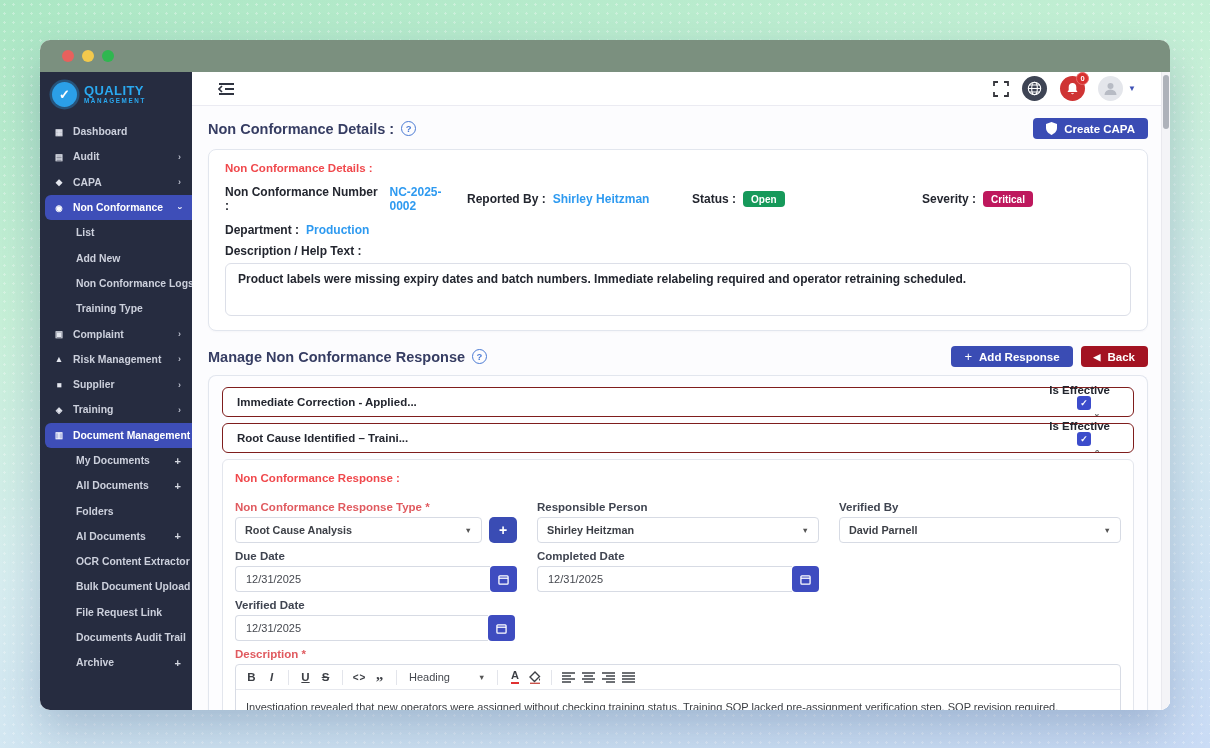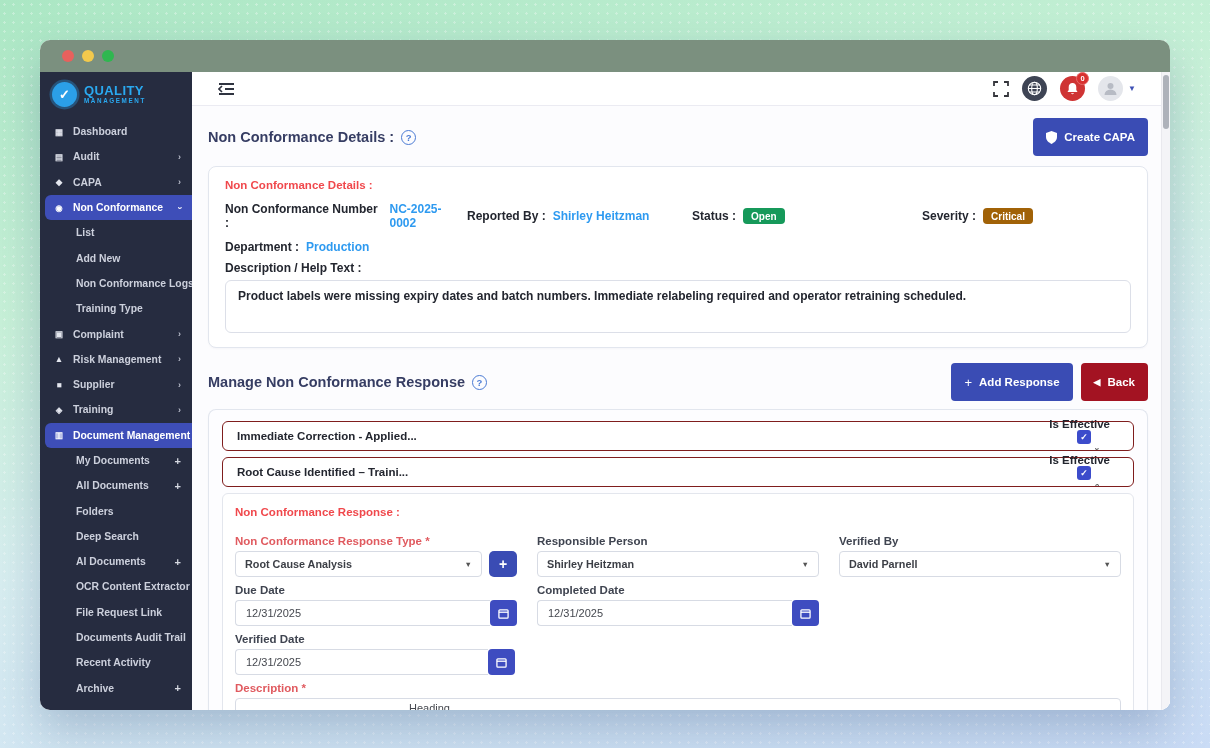--- a/index.html
+++ b/index.html
@@ -58,35 +58,35 @@
   .avatar{ background:#e4e6eb; }
   .avatar-wrap{ display:flex; align-items:center; gap:5px; cursor:pointer;}
   .avatar-caret{ font-size:8px; color:#3f51b5; }
 
   .content{ flex:1; background:#fcfcfe; padding:8px 22px 0 16px; overflow:hidden; position:relative;}
 
   .h-row{ display:flex; align-items:center; justify-content:space-between; margin:4px 0 10px;}
   .h-title{ font-size:14.5px; font-weight:700; color:#363d63; display:flex; gap:7px; align-items:center;}
   .q-icon{ width:15px; height:15px; border:1.6px solid #4b7bd4; border-radius:50%; color:#4b7bd4;
     font-size:9.5px; font-weight:700; display:grid; place-items:center; }
-  .btn{ border:none; border-radius:4px; color:#fff; font-weight:700; font-size:11.5px; height:38px;
+  .btn{ border:none; border-radius:4px; color:#fff; font-weight:700; font-size:11.5px; height:21px;
     display:inline-flex; align-items:center; gap:7px; padding:0 13px; cursor:pointer;}
   .btn-indigo{ background:#3a4cb4; }
   .btn-red{ background:#a31322; }
   .btn-group{ display:flex; gap:8px; }
 
   .card{ border:1px solid #e2e6ee; border-radius:8px; background:#fff; box-shadow:0 1px 2px rgba(20,30,60,.03);}
   .details-card{ padding:12px 16px 14px; margin-bottom:15px; }
   .red-title{ color:#f0484c; font-size:11.5px; font-weight:700; margin-bottom:11px; }
   .detail-row{ display:flex; margin-bottom:10px; font-size:12px; font-weight:700; color:#23262f; align-items:center;}
   .dcol{ display:flex; align-items:center; gap:7px; }
   .dcol.c1{ width:242px;} .dcol.c2{ width:225px;} .dcol.c3{ width:230px;}
   .blue-val{ color:#2e9af0; }
   .pill{ font-size:10px; font-weight:700; color:#fff; border-radius:4px; padding:2.5px 8px; }
-  .pill-open{ background:#16995a; } .pill-critical{ background:#a16207; }
+  .pill-open{ background:#16995a; } .pill-critical{ background:#be185d; }
   .desc-box{ border:1px solid #dcdfe8; border-radius:6px; min-height:53px; padding:8px 12px;
     font-size:12px; font-weight:700; color:#23262f; margin-top:5px; background:#fff;}
 
   .response-card{ background:#fdfdff; padding:11px 13px; height:420px; border-radius:8px 8px 0 0; border-bottom:none;}
   .acc{ border:1px solid #7f1d1d; border-radius:6px; background:#fff; height:30px; display:flex;
     align-items:center; padding:0 14px; font-size:11.5px; font-weight:700; color:#23262f; margin-bottom:6px; cursor:pointer;}
   .acc-right{ margin-left:auto; display:flex; align-items:center;flex-direction:column; }
   .acc-right .eff{ margin-right:9px; }
   .checkbox{ width:14px; height:14px; border-radius:3px; background:#3c4ccb; color:#fff; font-size:9px;
     display:grid; place-items:center; cursor:pointer;}
@@ -112,21 +112,21 @@
     display:grid; place-items:center; cursor:pointer; flex-shrink:0;}
   .vdate-wrap{ width:280px; }
 
   .rte{ border:1px solid #d8dce5; border-radius:4px; background:#fff; margin-top:2px;}
   .rte-toolbar{ display:flex; align-items:center; padding:3px 6px; gap:1px; border-bottom:1px solid #e6e8ee;}
   .tb{ min-width:19px; height:18px; display:grid; place-items:center; font-size:11.5px; color:#3d4046;
     font-weight:700; cursor:pointer; border-radius:3px;}
   .tb.serif{ font-family:"Liberation Serif", serif; }
   .tb-sep{ width:1px; height:15px; background:#e3e5eb; margin:0 6px; }
   .tb-heading{ display:flex; align-items:center; gap:28px; font-size:11px; font-weight:500; color:#45484f;
-    padding:0 5px; cursor:pointer;flex-direction:column;}
+    padding:0 5px; cursor:pointer;}
   .tb-heading .sel-caret{ margin-left:0; }
   .tb .u{ text-decoration:underline; } .tb .s{ text-decoration:line-through; }
   .tb .color-a{ border-bottom:2px solid #e03131; line-height:1; padding-bottom:1px; font-size:11px;}
   .rte-content{ padding:9px 10px; font-size:11px; color:#3a3d42; height:58px; font-weight:500; line-height:1.5;}
 
   
   .scrollbar{ position:absolute; right:0; top:0; bottom:0; width:9px; background:#f4f4f7;
     border-left:1px solid #e9e9ee; }
   .scroll-thumb{ position:absolute; top:3px; left:1px; width:6px; height:54px; background:#aeb2ba; border-radius:3px; cursor:grab;}
 
@@ -212,37 +212,34 @@
             <span class="nav-plus">+</span>
           </div>
           <div class="nav-item sub">
             <span>All Documents</span>
             <span class="nav-plus">+</span>
           </div>
           <div class="nav-item sub">
             <span>Folders</span>
           </div>
           <div class="nav-item sub">
-            <span>Deep Search</span>
-          </div>
-          <div class="nav-item sub">
             <span>AI Documents</span>
             <span class="nav-plus">+</span>
           </div>
           <div class="nav-item sub">
             <span>OCR Content Extractor</span>
           </div>
           <div class="nav-item sub">
+            <span>Bulk Document Upload</span>
+          </div>
+          <div class="nav-item sub">
             <span>File Request Link</span>
           </div>
           <div class="nav-item sub">
             <span>Documents Audit Trail</span>
-          </div>
-          <div class="nav-item sub">
-            <span>Recent Activity</span>
           </div>
           <div class="nav-item sub">
             <span>Archive</span>
             <span class="nav-plus">+</span>
           </div>
         </div>
     </div>
 
     <div class="main">
       <div class="topbar">

